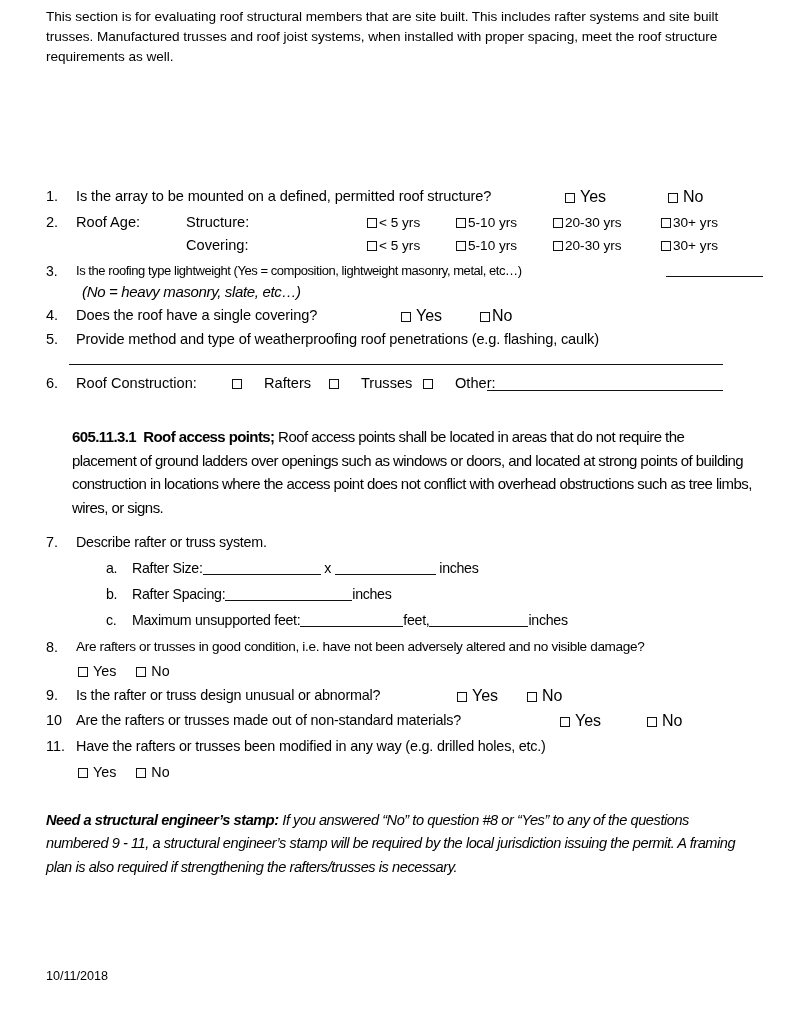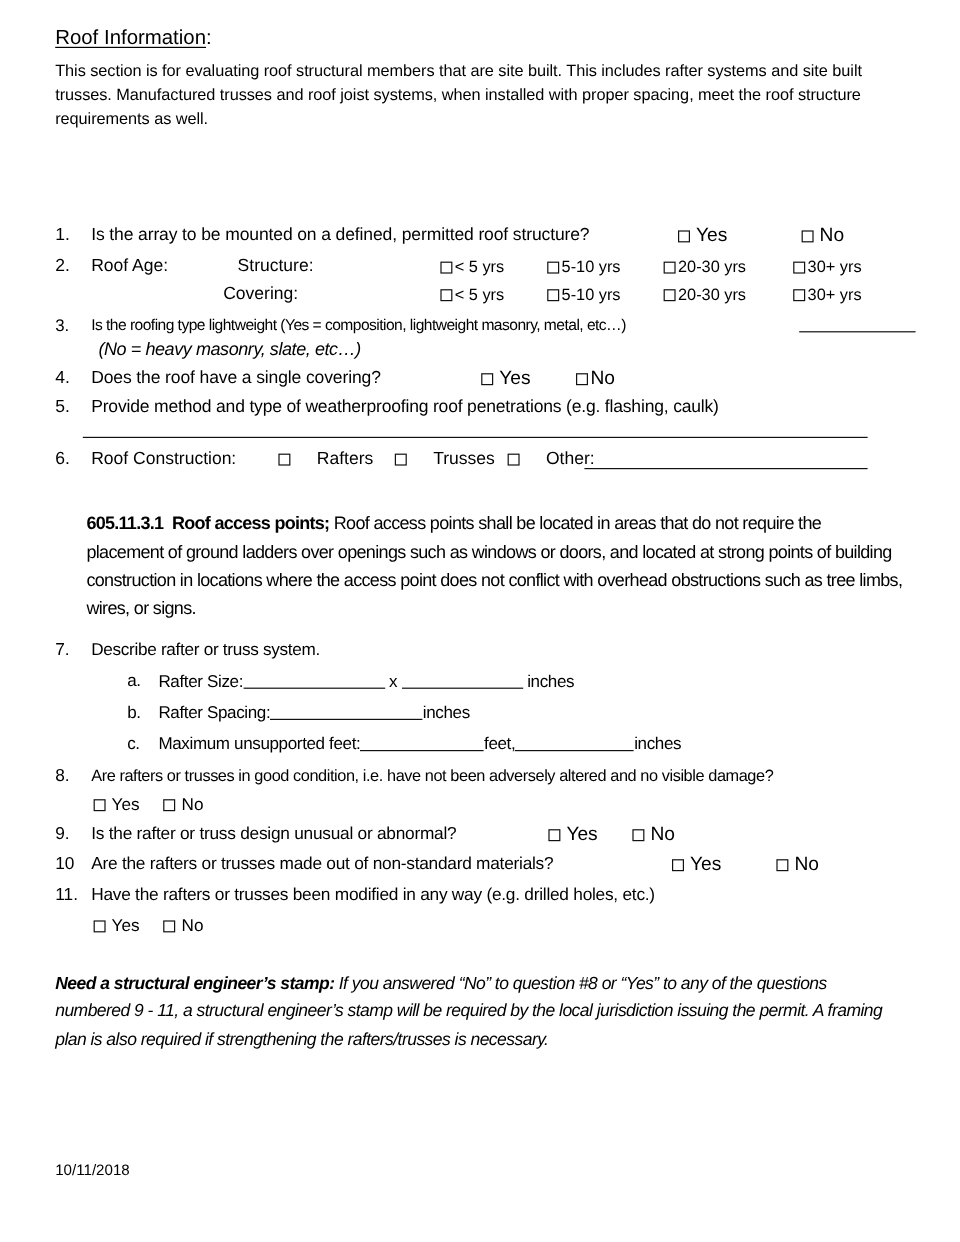--- a/index.html
+++ b/index.html
@@ -75,21 +75,21 @@
 
   
   .abs { position: absolute; }
 
   #q1 { top: 188px; left: 46px; width: 690px; }
   #q1 .yes { position: absolute; left: 519px; top: 0; }
   #q1 .no  { position: absolute; left: 622px; top: 0; }
 
   #q2 { top: 214px; left: 46px; width: 690px; }
   #q2 .lbl-roofage { position: absolute; left: 30px; top: 0; font-size:14.6px;}
-  #q2 .lbl-structure { position: absolute; left: 140px; top: 0; font-size:14.6px;margin-left:12px;}
+  #q2 .lbl-structure { position: absolute; left: 140px; top: 0; font-size:14.6px;}
   #q2 .lbl-covering { position: absolute; left: 140px; top: 23px; font-size:14.6px;}
   .agerow { position: absolute; font-size: 13.6px; white-space: nowrap; }
   .agerow .c1 { position: absolute; left: 0; }
   .agerow .c2 { position: absolute; left: 89px; }
   .agerow .c3 { position: absolute; left: 186px; }
   .agerow .c4 { position: absolute; left: 294px; }
 
   #q3 { top: 263px; left: 46px; width: 700px; }
   #q3 .txt {
     position: absolute; left: 30px; top: 0;
@@ -181,21 +181,20 @@
   #footer { top: 966px; left: 46px; }
   #footer .date { font-size: 12.6px; margin-top: 12px; }
 </style>
 </head>
 <body>
 
 <div class="page">
   <div class="content">
 
 
-    <div class="section-heading"><span class="u">Roof Information</span><span>:</span></div>
 
     <p class="intro">This section is for evaluating roof structural members that are site built. This includes rafter systems and site built trusses. Manufactured trusses and roof joist systems, when installed with proper spacing, meet the roof structure requirements as well.</p>
   </div>
 
   <div class="abs" id="q1">
     <span style="position:absolute;left:0;top:0;font-size:14.6px;">1.</span>
     <span style="position:absolute;left:30px;top:0;font-size:14.6px;letter-spacing:-0.1px;">Is the array to be mounted on a defined, permitted roof structure?</span>
     <span class="cbwrap yes"><span class="cb"></span><span class="lbl">Yes</span></span>
     <span class="cbwrap no"><span class="cb"></span><span class="lbl">No</span></span>
   </div>

